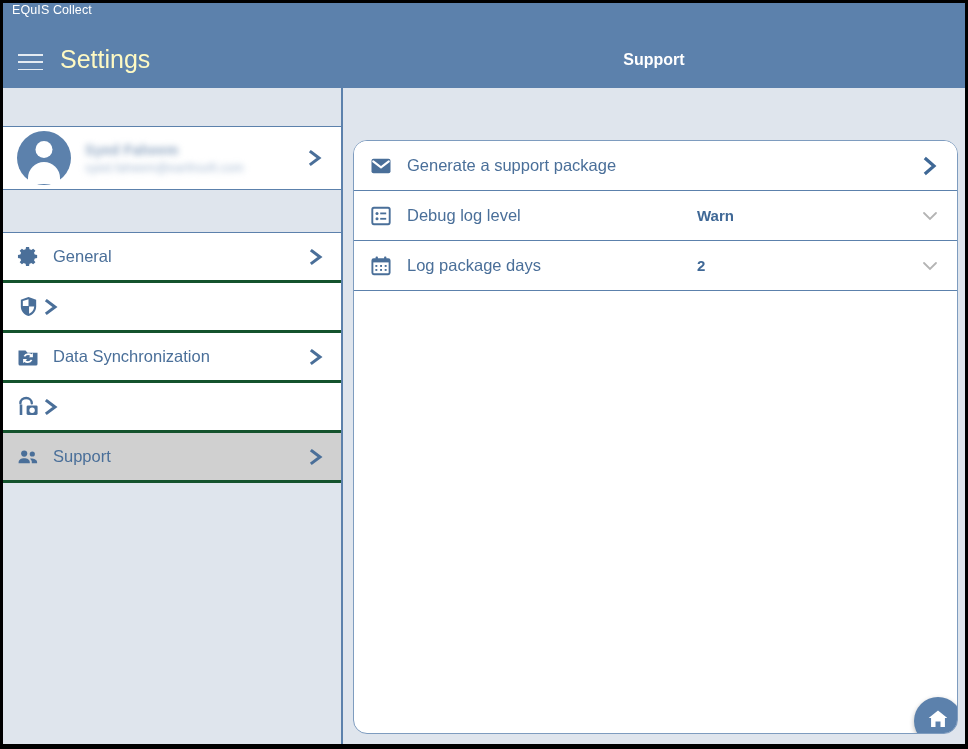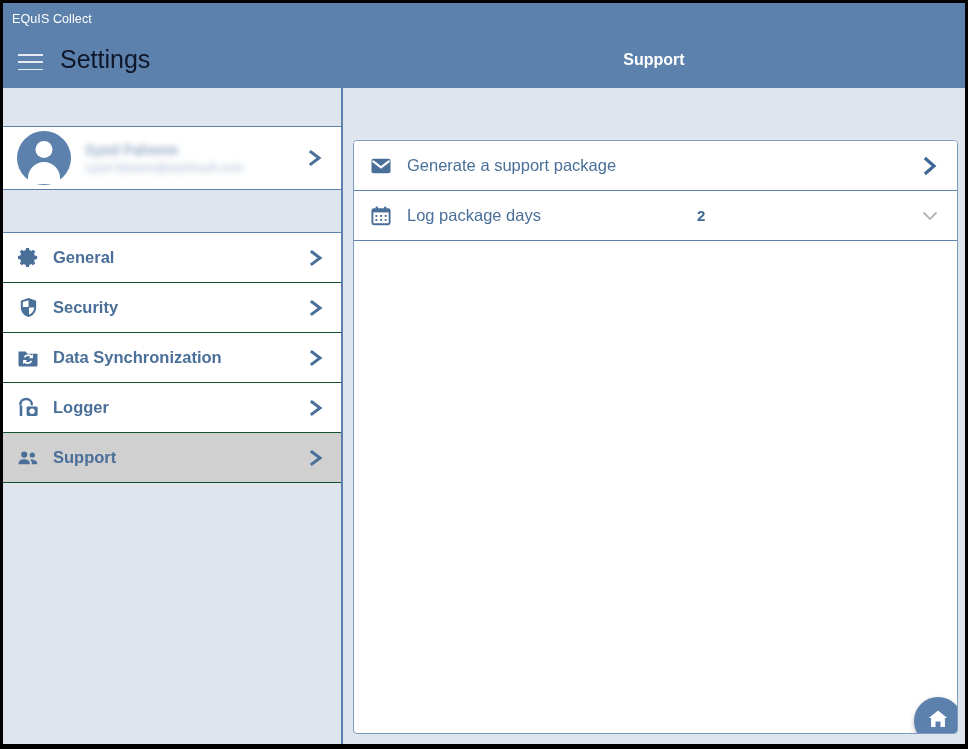--- a/index.html
+++ b/index.html
@@ -24,21 +24,21 @@
 
   
   #title-bar {
     position: absolute;
     left: 0; top: 0;
     width: 962px; height: 32px;
     background: #5c81ac;
   }
   #title-bar-text {
     position: absolute;
-    left: 9px; top: 9px;
+    left: 9px; top: 0;
     font-size: 12.5px;
     color: #ffffff;
     letter-spacing: 0.1px;
   }
   .win-btn {
     position: absolute;
     top: 0;
     width: 46px;
     height: 32px;
     display: flex;
@@ -85,21 +85,21 @@
   #hamburger span {
     display: block;
     height: 1.5px;
     width: 25px;
     background: #e4ebf2;
   }
   #header-title {
     position: absolute;
     left: 57px; top: 10px;
     font-size: 25px;
-    color: #0f172a;
+    color: #fef9c3;
     font-weight: 400;
   }
 
   
   #sidebar {
     position: absolute;
     left: 0; top: 85px;
     width: 340px;
     height: 656px;
     background: #dfe5ed;
@@ -176,25 +176,24 @@
     height: 43px;
     background: #dfe5ed;
     border-bottom: 1px solid #5c81ac;
     box-sizing: border-box;
   }
 
   .side-item {
     position: relative;
     height: 50px;
     background: #ffffff;
-    border-bottom: 1px solid #14532d;
-    box-sizing: border-box;
-    display: flex;
-    align-items: center;
-    font-weight: bold;
+    border-bottom: 3px solid #14532d;
+    box-sizing: border-box;
+    display: flex;
+    align-items: center;
   }
   .side-item.selected {
     background: #d0d0d0;
   }
   .side-item .side-icon {
     margin-left: 12px;
     width: 26px; height: 26px;
     flex: 0 0 auto;
     display: flex;
     align-items: center;
@@ -237,21 +236,21 @@
     font-weight: bold;
     color: #ffffff;
   }
 
   #content-panel {
     position: absolute;
     left: 10px; top: 52px;
     width: 605px; height: 594px;
     background: #ffffff;
     border: 1px solid #7e9cbf;
-    border-radius: 4px;
+    border-radius: 14px;
     box-sizing: border-box;
     overflow: hidden;
   }
 
   .panel-row {
     position: relative;
     height: 50px;
     border-bottom: 1px solid #5c81ac;
     box-sizing: border-box;
     display: flex;
@@ -366,21 +365,20 @@
     </div>
 
     <div class="side-item">
       <span class="side-icon">
         <svg width="23" height="23" viewBox="0 0 24 24" aria-hidden="true">
           <path fill="#4a6f99" d="M12 2 4 5v7c0 5 3.4 8.7 8 10 4.6-1.3 8-5 8-10V5l-8-3z"></path>
           <path fill="#ffffff" d="M12 4.4v7.0H6.1V6.2L12 4.4z"></path>
           <path fill="#ffffff" d="M12.6 11.9h5.4c-.4 3.5-2.4 6.3-5.4 7.6v-7.6z"></path>
         </svg>
       </span>
-      <span class="side-label">Security</span>
       <span class="row-chevron">
         <svg width="17" height="20" viewBox="0 0 17 20" aria-hidden="true">
           <polyline points="4,4 12,10 4,16" fill="none" stroke="#4a6f99" stroke-width="3" stroke-linecap="square"></polyline>
         </svg>
       </span>
     </div>
 
 
     <div class="side-item">
       <span class="side-icon">
@@ -400,21 +398,20 @@
 
     <div class="side-item">
       <span class="side-icon">
         <svg width="24" height="24" viewBox="0 0 24 24" aria-hidden="true">
           <path d="M5 20V9.5" stroke="#4a6f99" stroke-width="2.6" fill="none"></path>
           <path d="M4.4 8.3c0-3.1 2.6-5.3 5.8-5.3 3.1 0 5.6 2.3 5.6 5.3" stroke="#4a6f99" stroke-width="2.4" fill="none" stroke-linecap="round"></path>
           <rect x="10.6" y="10.4" width="11" height="9.6" rx="1.4" fill="#4a6f99"></rect>
           <circle cx="16.1" cy="15.2" r="2.7" fill="#ffffff"></circle>
         </svg>
       </span>
-      <span class="side-label">Logger</span>
       <span class="row-chevron">
         <svg width="17" height="20" viewBox="0 0 17 20" aria-hidden="true">
           <polyline points="4,4 12,10 4,16" fill="none" stroke="#4a6f99" stroke-width="3" stroke-linecap="square"></polyline>
         </svg>
       </span>
     </div>
 
     <div class="side-item selected">
       <span class="side-icon">
         <svg width="24" height="24" viewBox="0 0 24 24" aria-hidden="true">
@@ -451,20 +448,38 @@
         </span>
         <span class="panel-label">Generate a support package</span>
         <span class="panel-value"></span>
         <span class="panel-aff">
           <svg width="20" height="22" viewBox="0 0 20 22" aria-hidden="true">
             <polyline points="6,4 14,11 6,18" fill="none" stroke="#3f6896" stroke-width="3.2" stroke-linecap="square"></polyline>
           </svg>
         </span>
       </div>
 
+      <div class="panel-row">
+        <span class="panel-icon">
+          <svg width="24" height="24" viewBox="0 0 24 24" aria-hidden="true">
+            <rect x="3.3" y="3.8" width="17.4" height="16.4" rx="1.6" fill="none" stroke="#4a6f99" stroke-width="1.9"></rect>
+            <circle cx="8" cy="9.4" r="1.5" fill="#4a6f99"></circle>
+            <circle cx="8" cy="14.8" r="1.5" fill="#4a6f99"></circle>
+            <rect x="11.2" y="8.5" width="6" height="1.8" fill="#4a6f99"></rect>
+            <rect x="11.2" y="13.9" width="6" height="1.8" fill="#4a6f99"></rect>
+          </svg>
+        </span>
+        <span class="panel-label">Debug log level</span>
+        <span class="panel-value">Warn</span>
+        <span class="panel-aff">
+          <svg width="20" height="16" viewBox="0 0 20 16" aria-hidden="true">
+            <polyline points="4,5 10,11 16,5" fill="none" stroke="#b4b4b4" stroke-width="1.8" stroke-linecap="round"></polyline>
+          </svg>
+        </span>
+      </div>
 
       <div class="panel-row">
         <span class="panel-icon">
           <svg width="24" height="24" viewBox="0 0 24 24" aria-hidden="true">
             <rect x="3.4" y="5.2" width="17.2" height="15" rx="1.4" fill="none" stroke="#4a6f99" stroke-width="1.9"></rect>
             <rect x="3.4" y="5.2" width="17.2" height="3.2" fill="#4a6f99"></rect>
             <rect x="6.6" y="2.6" width="2.3" height="3.6" rx="0.8" fill="#4a6f99"></rect>
             <rect x="15.1" y="2.6" width="2.3" height="3.6" rx="0.8" fill="#4a6f99"></rect>
             <g fill="#4a6f99">
               <rect x="6.4" y="11.0" width="1.9" height="1.9"></rect>

